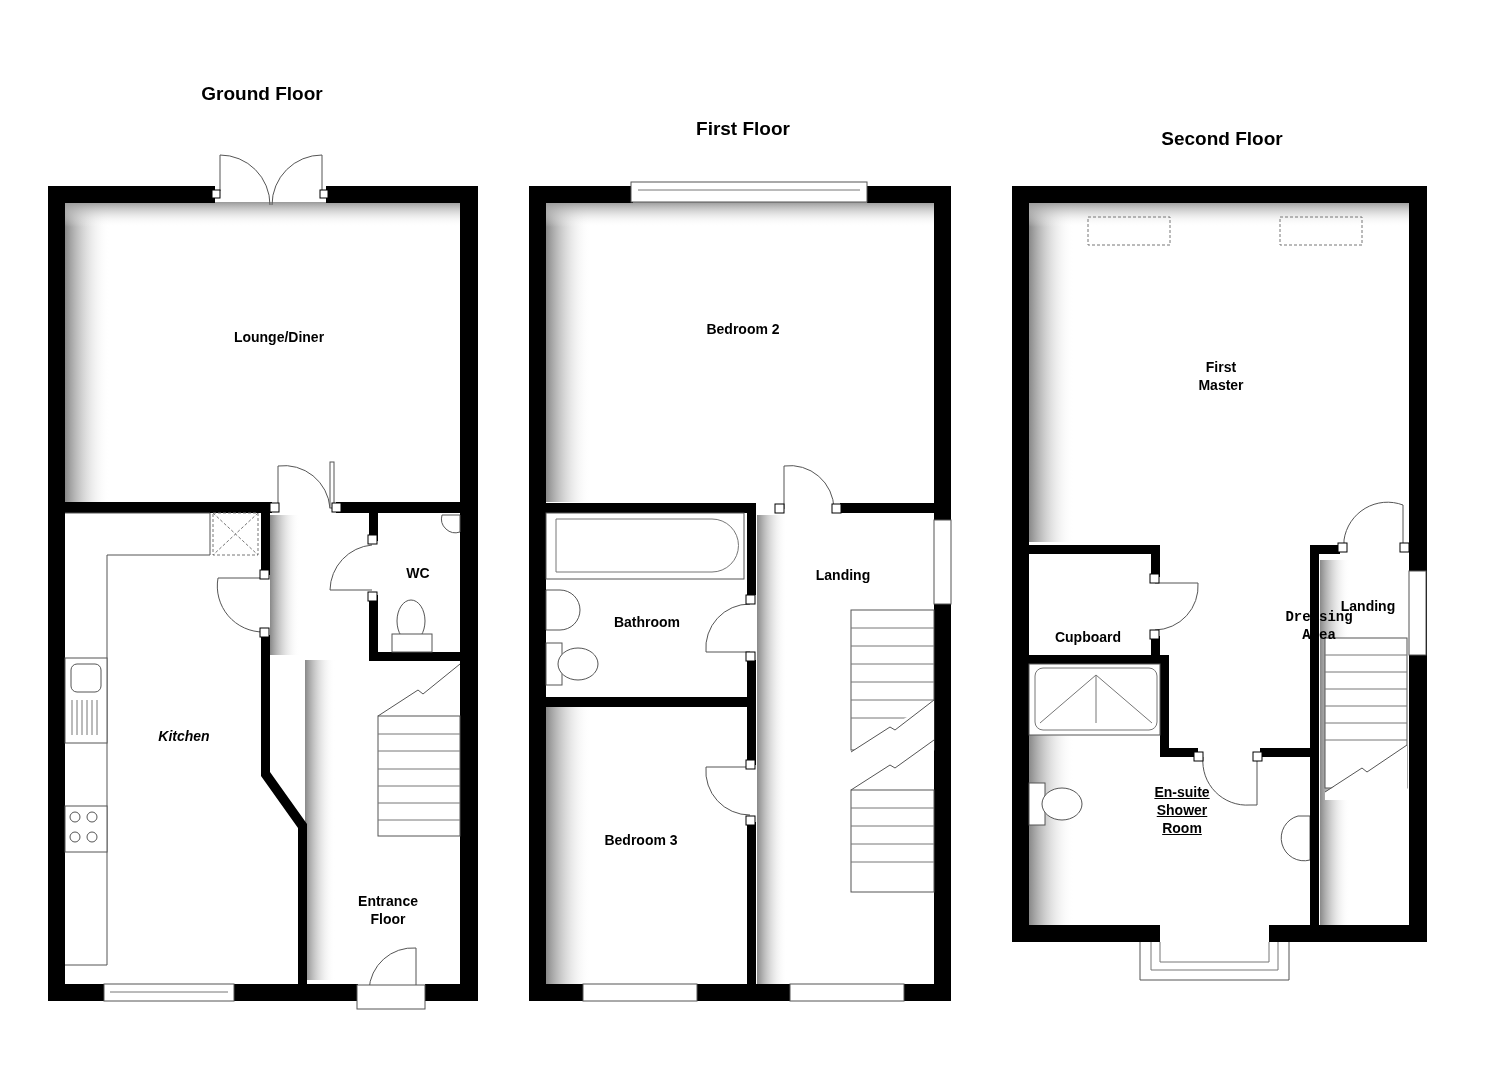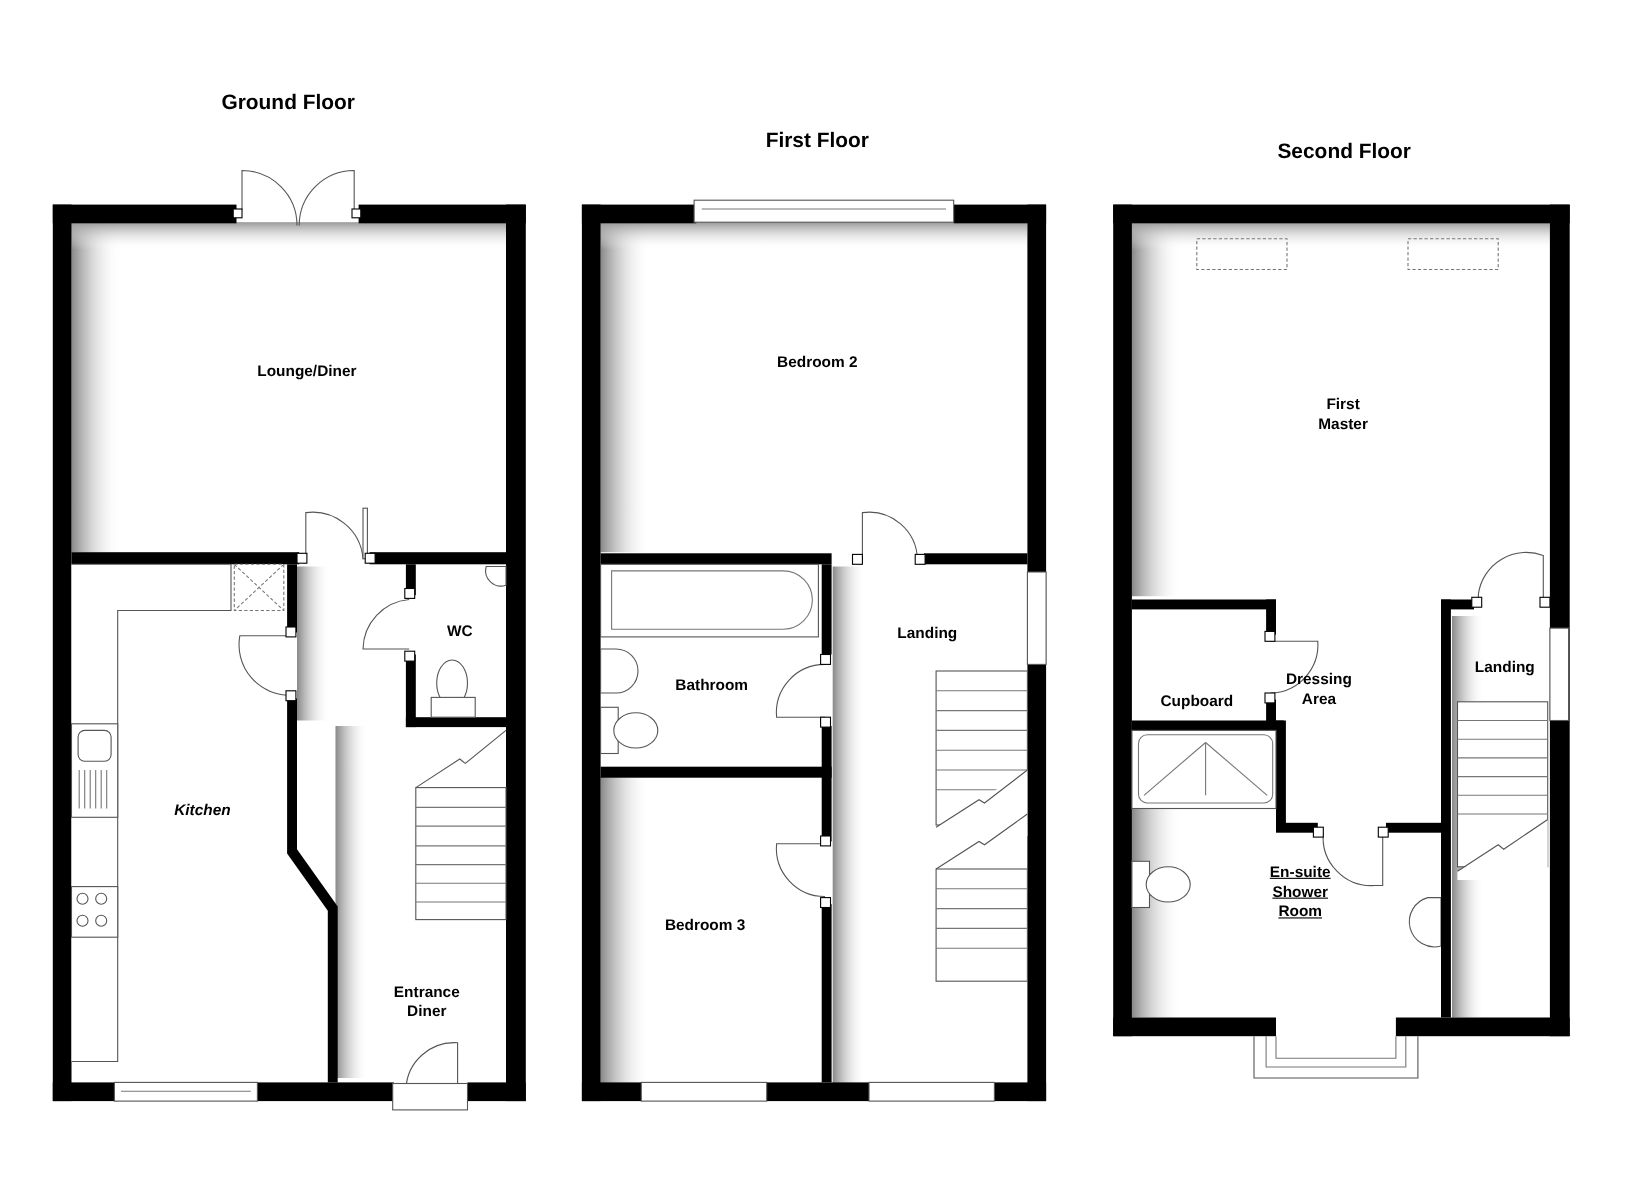--- a/index.html
+++ b/index.html
@@ -236,34 +236,34 @@
 
 <div class="title" style="left:262px; top:83px;">Ground Floor</div>
 <div class="title" style="left:743px; top:118px;">First Floor</div>
 <div class="title" style="left:1222px; top:128px;text-align:center;">Second Floor</div>
 
 <div class="label" style="left:263px; top:337px;margin-left:16px;">Lounge/Diner</div>
 <div class="label" style="left:184px; top:736px;font-style:italic;">Kitchen</div>
 <div class="label" style="left:418px; top:573px;">WC</div>
 <div class="label" style="left:388px; top:910px;">
   <div>Entrance</div>
-  <div>Diner</div>
+  <div>Floor</div>
 </div>
 
 <div class="label" style="left:743px; top:329px;">Bedroom 2</div>
 <div class="label" style="left:647px; top:609px;margin-top:13px;">Bathroom</div>
 <div class="label" style="left:843px; top:575px;">Landing</div>
 <div class="label" style="left:641px; top:840px;">Bedroom 3</div>
 
 <div class="label" style="left:1221px; top:376px;">
   <div>First</div>
   <div>Master</div>
 </div>
 <div class="label" style="left:1088px; top:605px;margin-top:32px;">Cupboard</div>
-<div class="label" style="left:1199px; top:626px;">
+<div class="label" style="left:1319px; top:626px;font-family:Liberation Mono, monospace;">
   <div>Dressing</div>
   <div>Area</div>
 </div>
 <div class="label" style="left:1368px; top:606px;">Landing</div>
 <div class="label" style="left:1182px; top:810px;text-decoration:underline;">
   <div>En-suite</div>
   <div>Shower</div>
   <div>Room</div>
 </div>
 

